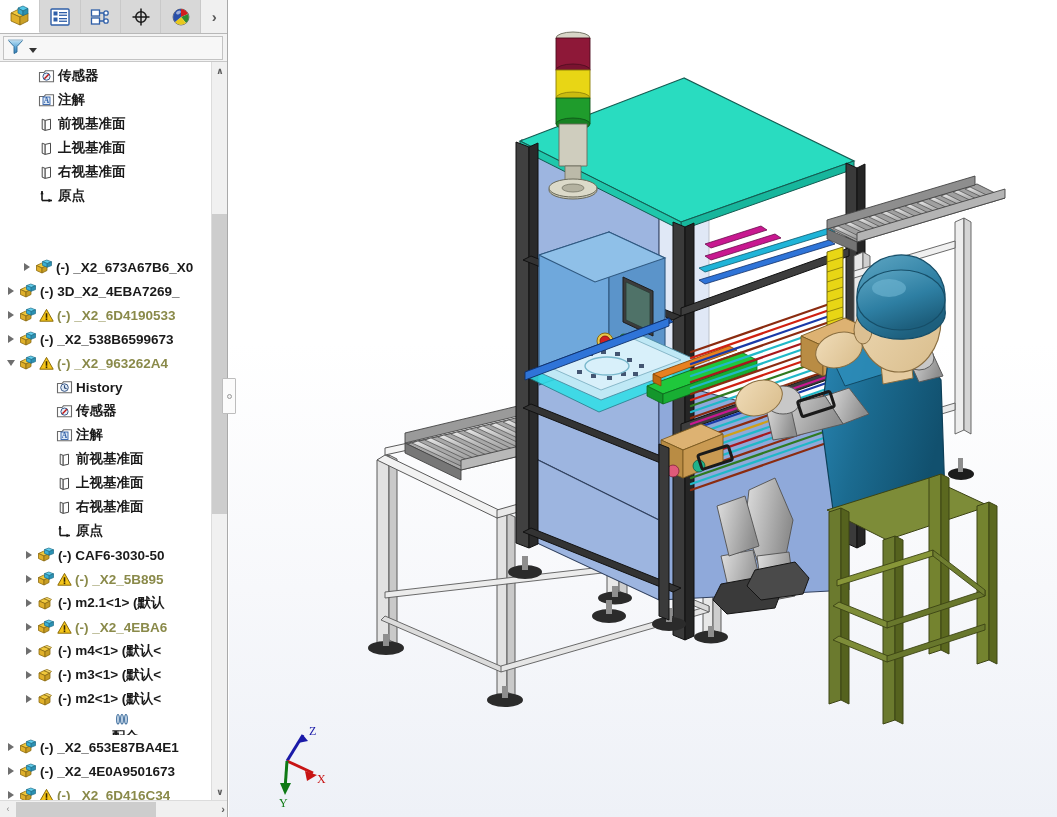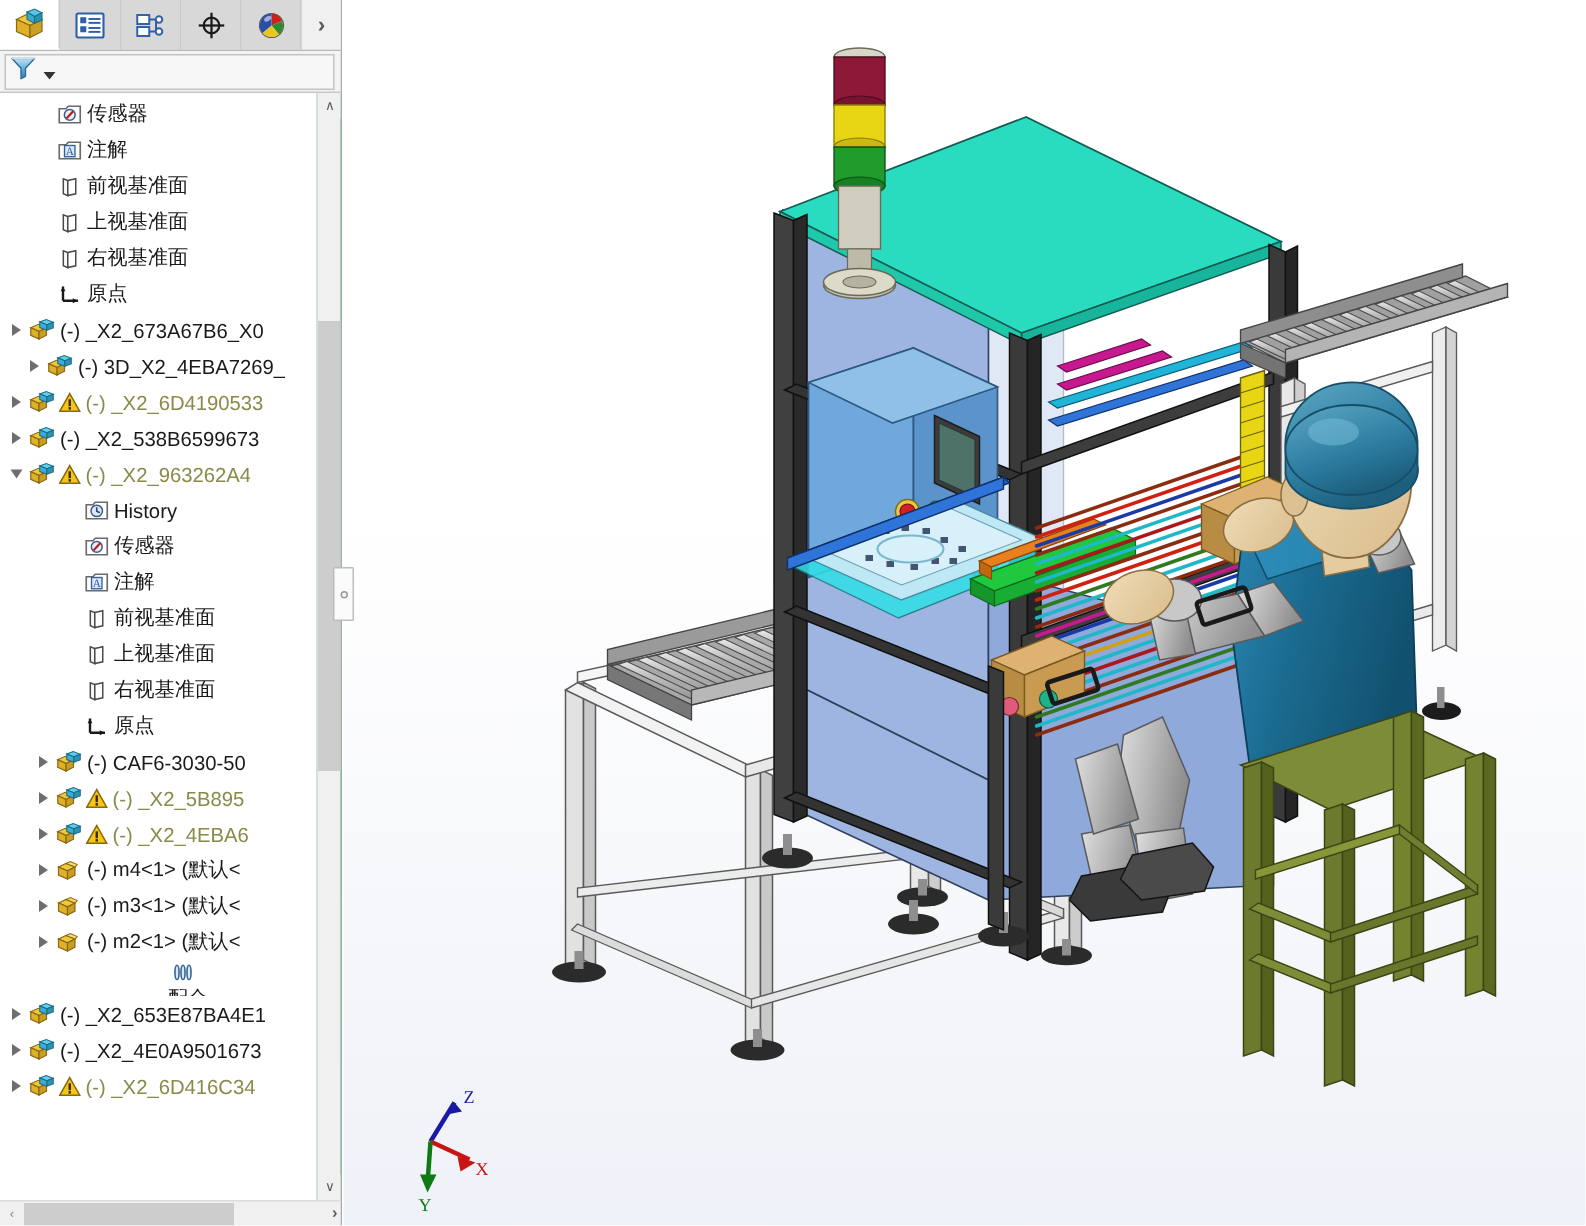--- a/index.html
+++ b/index.html
@@ -44,21 +44,21 @@
     background: #f7f7f7; border: 1px solid #c3c3c3;
     display: flex; align-items: center; padding-left: 2px;
   }
   .caret-dn {
     width: 0; height: 0; border-left: 4px solid transparent;
     border-right: 4px solid transparent; border-top: 5px solid #333;
     margin-left: 3px; margin-top: 5px;
   }
 
   
-  #tree-wrap { flex: 1; position: relative; overflow: hidden; background: #22c55e; }
+  #tree-wrap { flex: 1; position: relative; overflow: hidden; background: #0f172a; font-weight: bold; }
   #tree {
     position: absolute; left: 0; top: 0; right: 16px; bottom: 0;
     overflow: hidden; background: #ffffff;
     padding-top: 2px;
   }
   .row {
     height: 24px; display: flex; align-items: center;
     white-space: nowrap; font-size: 13.5px; color: #1a1a1a;
     padding-right: 2px;
   }
@@ -275,37 +275,37 @@
             <span class="ico">
               <svg width="17" height="17" viewBox="0 0 17 17">
                 <line x1="4" y1="3" x2="4" y2="12.5" stroke="#1a1a1a" stroke-width="1.6"></line>
                 <line x1="4" y1="12.5" x2="14" y2="12.5" stroke="#1a1a1a" stroke-width="1.6"></line>
                 <polygon points="14,12.5 10.5,10.8 10.5,14.2" fill="#1a1a1a"></polygon>
                 <polygon points="4,3 2.4,6.2 5.6,6.2" fill="#1a1a1a"></polygon>
               </svg>
             </span>
             <span class="lbl">原点</span>
           </div>
-          <div class="row" style="padding-left: 4px;">
+          <div class="row" style="padding-left: 20px; margin-top: 47px;">
             <span class="expander">
               <span class="tri-r"></span>
             </span>
             <span class="ico">
               <svg width="19" height="17" viewBox="0 0 19 17">
                 <polygon points="1.5,6.5 6.5,4.2 12,6.5 7,9" fill="#f0c83c" stroke="#8a6a10" stroke-width="0.8"></polygon>
                 <polygon points="1.5,6.5 1.5,11.5 7,14 7,9" fill="#e0b02a" stroke="#8a6a10" stroke-width="0.8"></polygon>
                 <polygon points="12,6.5 12,11.5 7,14 7,9" fill="#c79d24" stroke="#8a6a10" stroke-width="0.8"></polygon>
                 <polygon points="7.5,2.6 11.8,1 16.5,2.8 12.2,4.5" fill="#62cfee" stroke="#206b85" stroke-width="0.7"></polygon>
                 <polygon points="7.5,2.6 7.5,6.4 12.2,8.2 12.2,4.5" fill="#3aafd4" stroke="#206b85" stroke-width="0.7"></polygon>
                 <polygon points="16.5,2.8 16.5,6.6 12.2,8.2 12.2,4.5" fill="#2a92b4" stroke="#206b85" stroke-width="0.7"></polygon>
               </svg>
             </span>
             <span class="lbl">(-) _X2_673A67B6_X0</span>
           </div>
-          <div class="row" style="padding-left: 16px; text-align: center;">
+          <div class="row" style="padding-left: 4px; text-align: center;">
             <span class="expander">
               <span class="tri-r"></span>
             </span>
             <span class="ico">
               <svg width="19" height="17" viewBox="0 0 19 17">
                 <polygon points="1.5,6.5 6.5,4.2 12,6.5 7,9" fill="#f0c83c" stroke="#8a6a10" stroke-width="0.8"></polygon>
                 <polygon points="1.5,6.5 1.5,11.5 7,14 7,9" fill="#e0b02a" stroke="#8a6a10" stroke-width="0.8"></polygon>
                 <polygon points="12,6.5 12,11.5 7,14 7,9" fill="#c79d24" stroke="#8a6a10" stroke-width="0.8"></polygon>
                 <polygon points="7.5,2.6 11.8,1 16.5,2.8 12.2,4.5" fill="#62cfee" stroke="#206b85" stroke-width="0.7"></polygon>
                 <polygon points="7.5,2.6 7.5,6.4 12.2,8.2 12.2,4.5" fill="#3aafd4" stroke="#206b85" stroke-width="0.7"></polygon>
@@ -482,20 +482,34 @@
               </svg>
             </span>
             <span class="warn">
               <svg width="15" height="15" viewBox="0 0 15 15">
                 <polygon points="7.5,1.4 14.2,13.2 0.8,13.2" fill="#f5c518" stroke="#8a6a08" stroke-width="1"></polygon>
                 <rect x="6.7" y="5.2" width="1.6" height="4.6" fill="#3a2a00"></rect>
                 <rect x="6.7" y="10.4" width="1.6" height="1.7" fill="#3a2a00"></rect>
               </svg>
             </span>
             <span class="lbl">(-) _X2_5B895</span>
+          </div>
+          <div class="row" style="padding-left: 22px;">
+            <span class="expander">
+              <span class="tri-r"></span>
+            </span>
+            <span class="ico">
+              <svg width="19" height="17" viewBox="0 0 19 17">
+                <polygon points="2,6 7,3.6 13,6 8,8.6" fill="#f0c83c" stroke="#8a6a10" stroke-width="0.8"></polygon>
+                <polygon points="2,6 2,11.4 8,14 8,8.6" fill="#e0b02a" stroke="#8a6a10" stroke-width="0.8"></polygon>
+                <polygon points="13,6 13,11.4 8,14 8,8.6" fill="#c79d24" stroke="#8a6a10" stroke-width="0.8"></polygon>
+                <polygon points="7,3.6 10,2.4 14.5,4.4 13,6" fill="#f7d96a" stroke="#8a6a10" stroke-width="0.7"></polygon>
+              </svg>
+            </span>
+            <span class="lbl">(-) m2.1&lt;1&gt; (默认</span>
           </div>
           <div class="row dim" style="padding-left: 22px;">
             <span class="expander">
               <span class="tri-r"></span>
             </span>
             <span class="ico">
               <svg width="19" height="17" viewBox="0 0 19 17">
                 <polygon points="1.5,6.5 6.5,4.2 12,6.5 7,9" fill="#f0c83c" stroke="#8a6a10" stroke-width="0.8"></polygon>
                 <polygon points="1.5,6.5 1.5,11.5 7,14 7,9" fill="#e0b02a" stroke="#8a6a10" stroke-width="0.8"></polygon>
                 <polygon points="12,6.5 12,11.5 7,14 7,9" fill="#c79d24" stroke="#8a6a10" stroke-width="0.8"></polygon>

